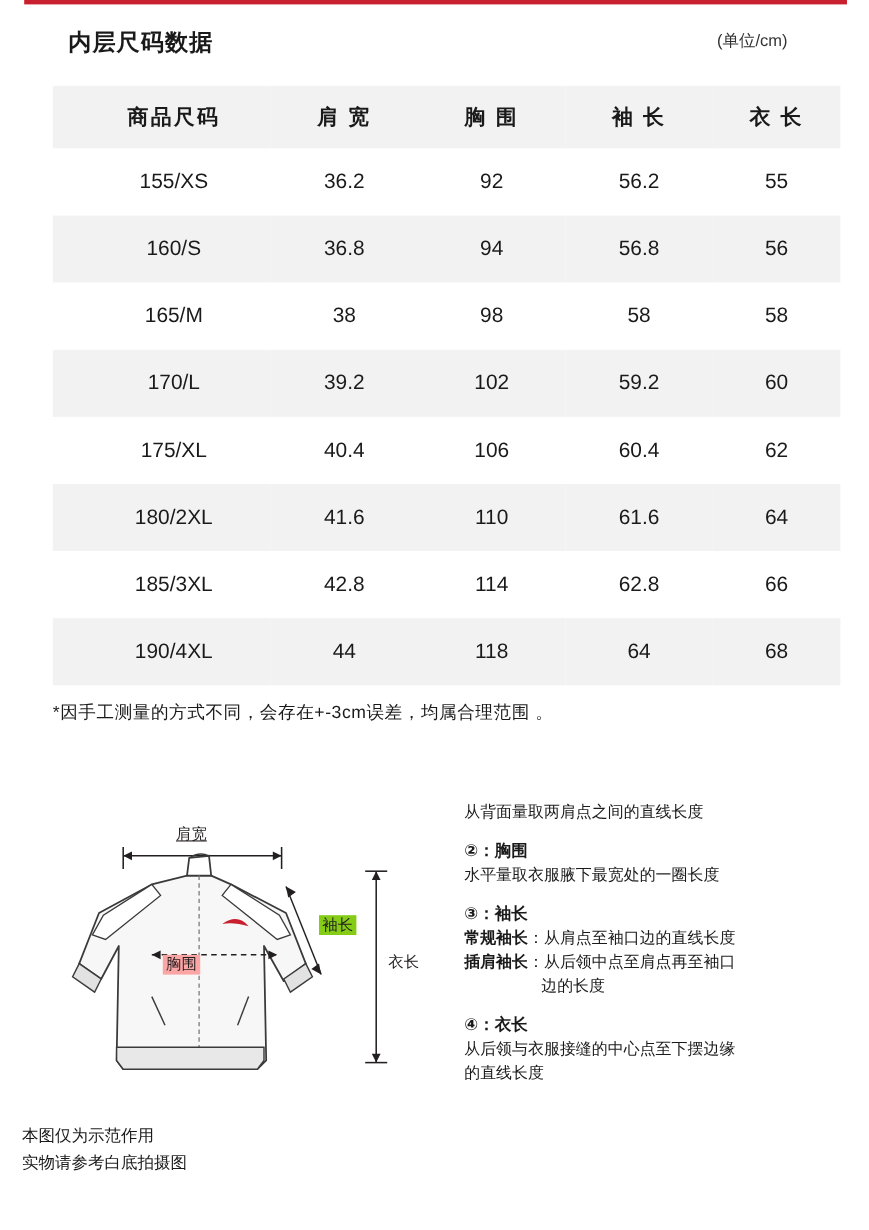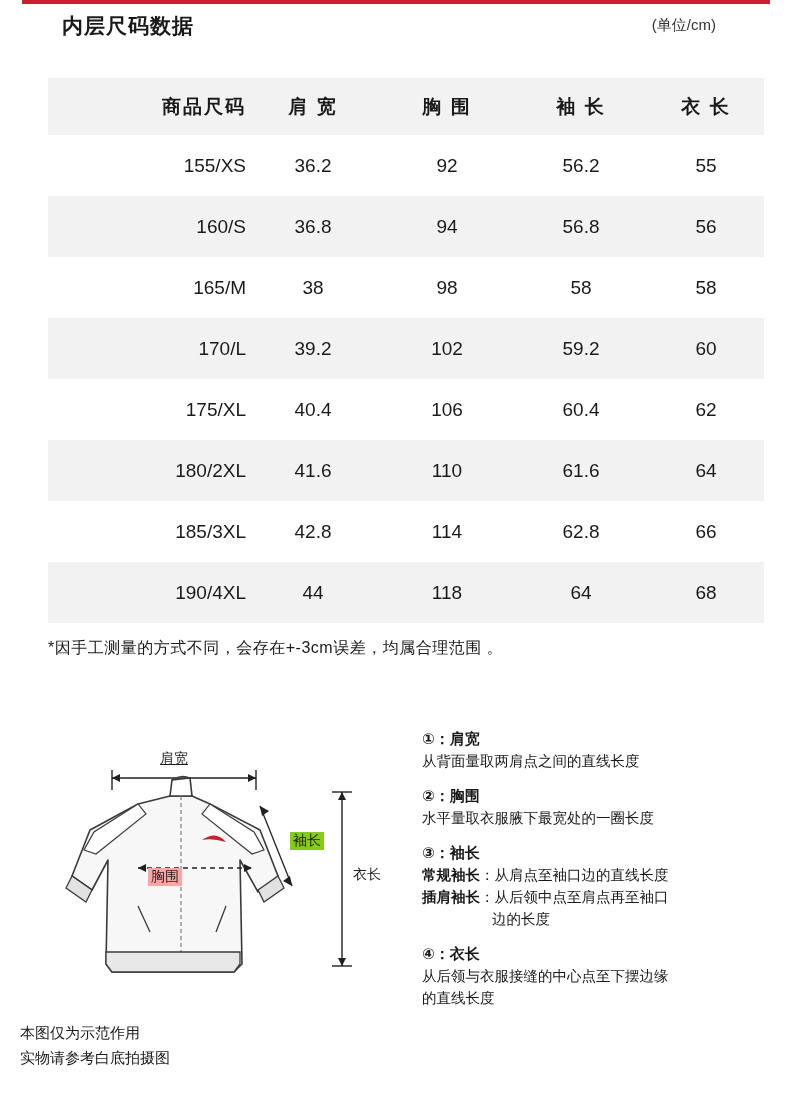--- a/index.html
+++ b/index.html
@@ -26,21 +26,21 @@
   .topbar .redline {
     position: absolute;
     left: 22px;
     top: 0;
     width: 748px;
     height: 4px;
     background: #c8202e;
   }
   .header {
     position: absolute;
-    top: 12px;
+    top: 24px;
     left: 0;
     width: 774px;
     height: 46px;
   }
   .header .title {
     position: absolute;
     left: 62px;
     top: 0;
     font-size: 21px;
     font-weight: bold;
@@ -75,21 +75,21 @@
   }
   .size-table thead th {
     font-weight: bold;
     font-size: 19px;
     letter-spacing: 2px;
     background: #f2f2f2;
     height: 57px;
   }
   .size-table thead th.firstcol,
   .size-table tbody td.firstcol {
-    text-align: right;
+    text-align: center;
     padding-left: 22px;
   }
   .size-table tbody tr.odd td {
     background: #ffffff;
   }
   .size-table tbody tr.even td {
     background: #f2f2f2;
   }
   .note {
     position: absolute;
@@ -280,23 +280,20 @@
   <div style="position:absolute;left:330px;top:166px;background:#ffffff;padding:0 3px;font-size:14px;">衣长</div>
 
   <div class="illus-caption">
     <div>本图仅为示范作用</div>
     <div>实物请参考白底拍摄图</div>
   </div>
 </div>
 
 <div class="legend">
   <div class="item">
-    <div class="ltitle">
-      <span>①</span><span>：肩宽</span>
-    </div>
     <div class="ldesc">从背面量取两肩点之间的直线长度</div>
   </div>
 
   <div class="item">
     <div class="ltitle">
       <span>②</span><span>：胸围</span>
     </div>
     <div class="ldesc">水平量取衣服腋下最宽处的一圈长度</div>
   </div>
 

